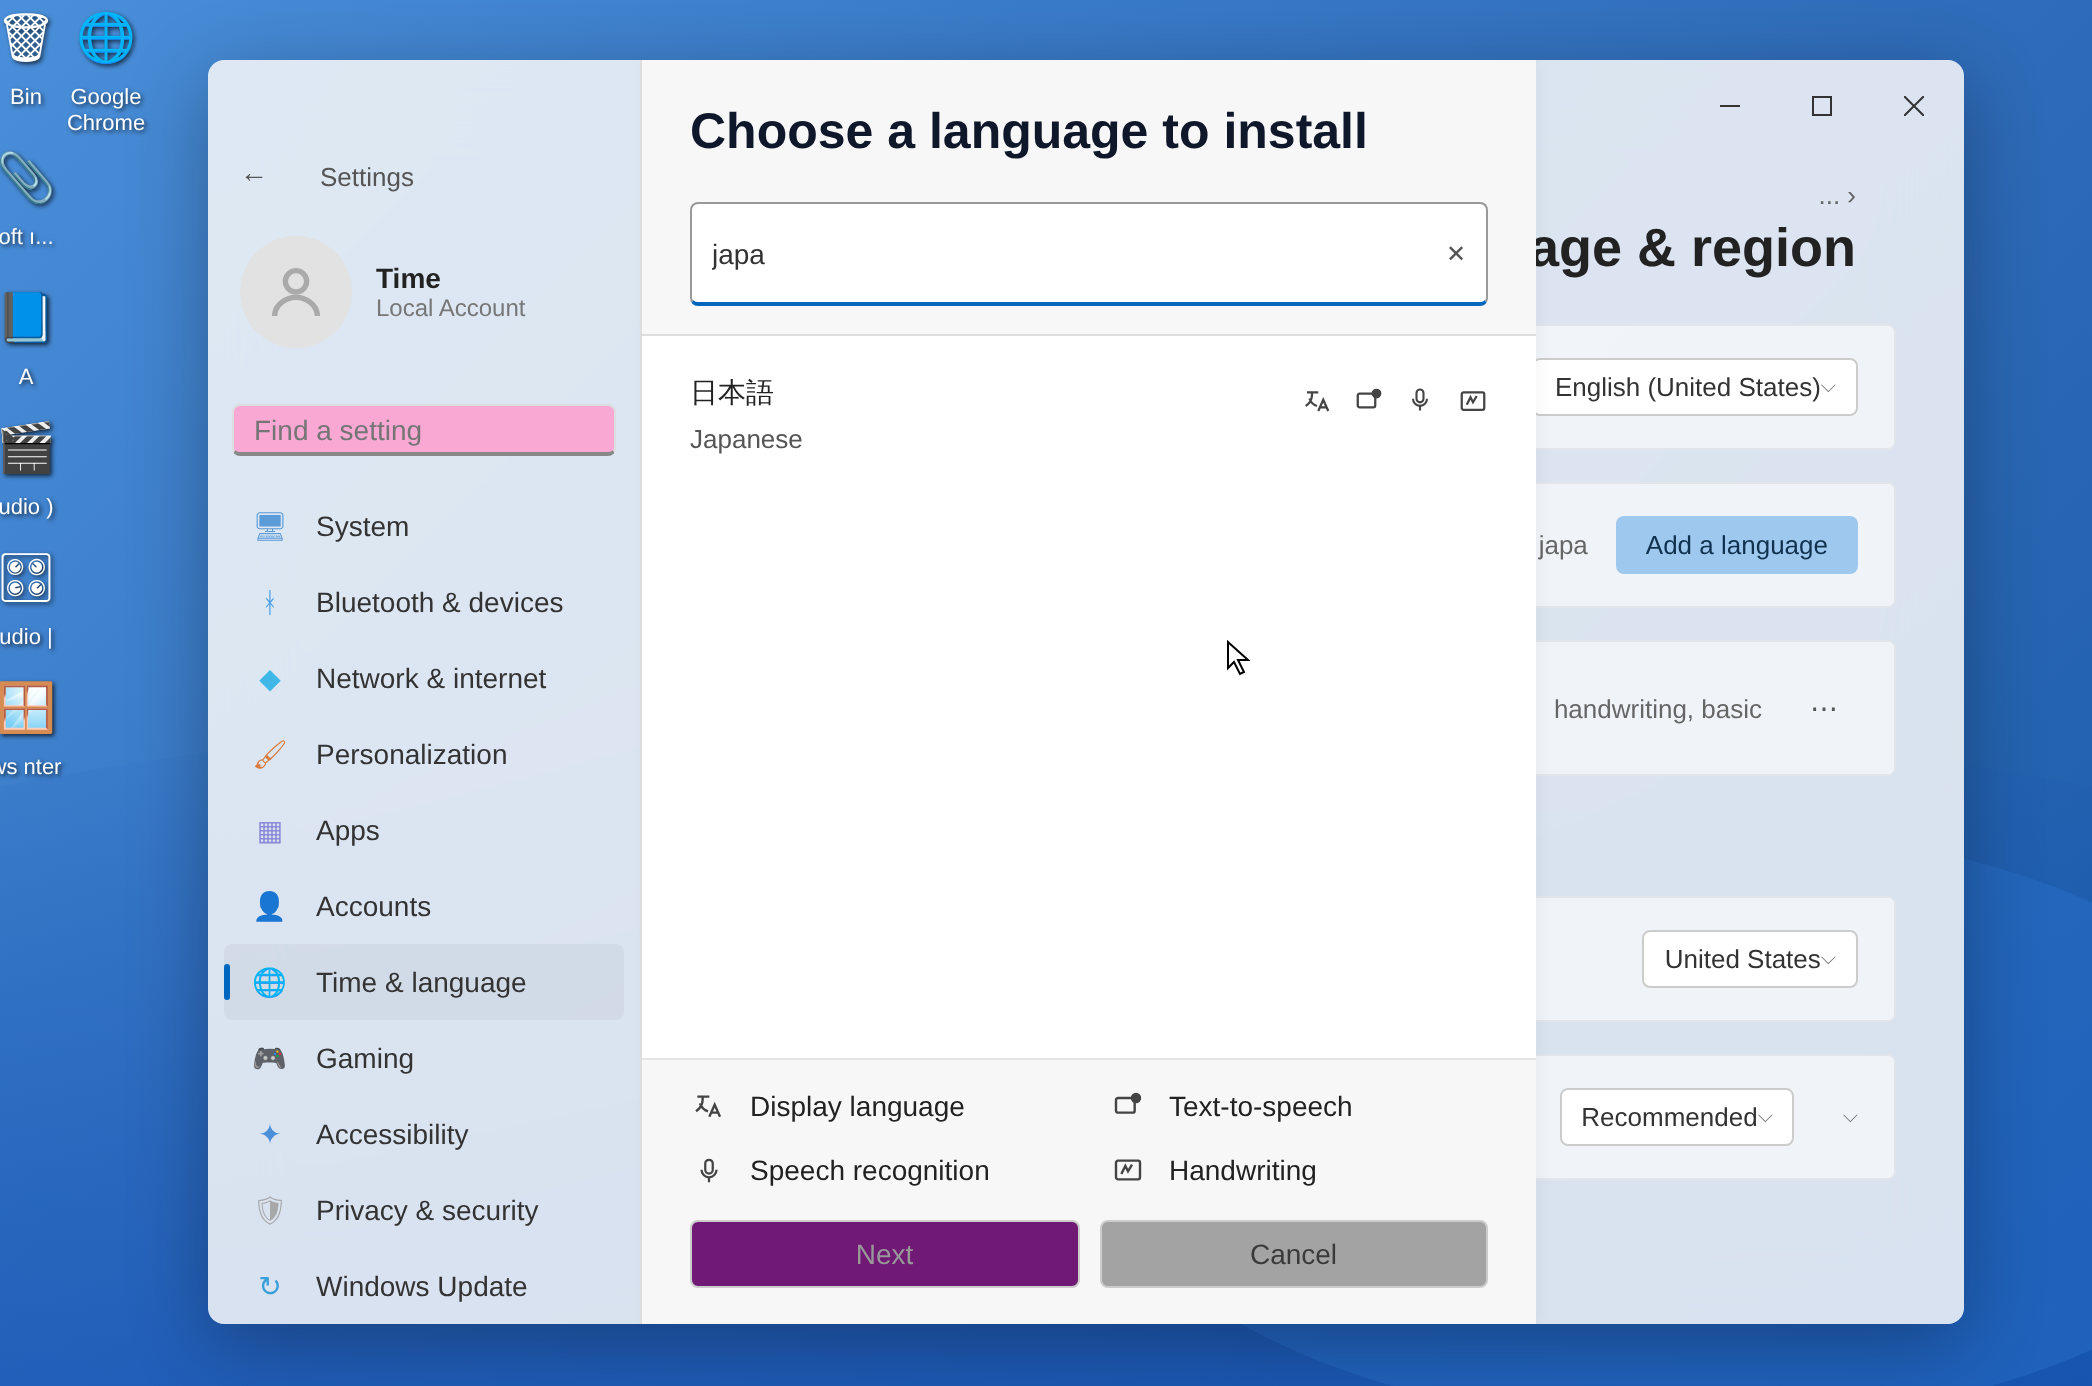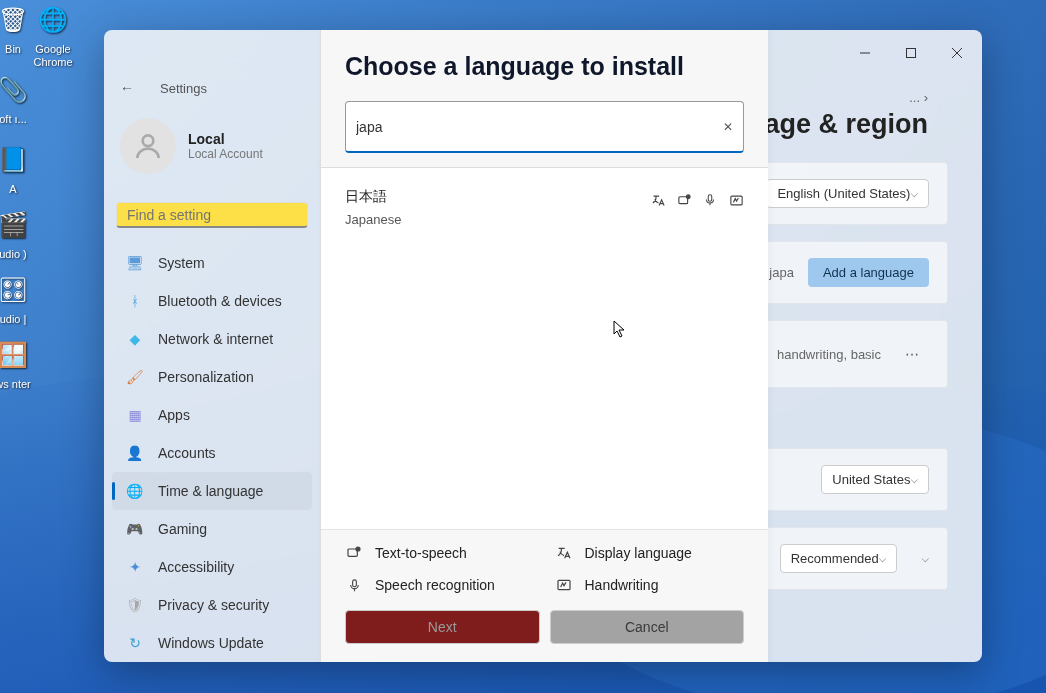--- a/index.html
+++ b/index.html
@@ -18,21 +18,21 @@
 .winbody { flex:1; display:flex; overflow:hidden; }
 
 .side { width:216px; display:flex; flex-direction:column; padding:0 8px; overflow:hidden; }
 .sidetop { display:flex; align-items:center; gap:20px; padding:2px 0 8px 8px; }
 .back { width:20px; height:20px; color:#555; font-size:14px; }
 .stitle { color:#555; font-size:13px; }
 .user { display:flex; align-items:center; gap:12px; padding:12px 8px 16px 8px; }
 .avatar { width:56px; height:56px; border-radius:50%; background:#e2e2e2; display:flex; align-items:center; justify-content:center; color:#999; }
 .uname { font-size:14px; font-weight:600; color:#222; }
 .uacc { font-size:12px; color:#777; }
-.search { margin:12px 4px 16px 4px; height:34px; background:#fde047; border:1px solid #ddd; border-bottom:2px solid #888; border-radius:4px; display:flex; align-items:center; padding:0 10px; }
+.search { margin:12px 4px 16px 4px; height:34px; background:#f9a8d4; border:1px solid #ddd; border-bottom:2px solid #888; border-radius:4px; display:flex; align-items:center; padding:0 10px; }
 .search input { border:none; outline:none; flex:1; font-size:14px; background:transparent; color:#333; }
 .nav { list-style:none; }
 .nav li { display:flex; align-items:center; gap:14px; padding:10px 14px; border-radius:4px; font-size:14px; color:#333; position:relative; }
 .nav li.on { background:rgba(0,0,0,0.04); }
 .nav li.on::before { content:""; position:absolute; left:0; top:10px; bottom:10px; width:3px; background:#0067c0; border-radius:3px; }
 .nav .ni { width:18px; height:18px; display:flex; align-items:center; justify-content:center; font-size:14px; }
 
 .main { flex:1; padding:14px 34px; overflow:hidden; position:relative; }
 .bc { font-size:13px; color:#666; margin-bottom:4px; text-align:right; padding-right:20px; }
 .h1 { font-size:27px; font-weight:600; color:#222; margin-bottom:22px; text-align:right; padding-right:20px; }
@@ -55,21 +55,21 @@
 .lnative { font-size:14px; color:#222; }
 .leng { font-size:13px; color:#555; }
 .licons { display:flex; gap:10px; color:#444; align-items:center; margin-top:4px; }
 .licons span { width:16px; height:16px; display:flex; align-items:center; justify-content:center; font-size:13px; }
 .mfoot { background:#f7f7f7; border-top:1px solid #e4e4e4; padding:14px 24px 18px 24px; }
 .feat { display:grid; grid-template-columns:1fr 1fr; gap:14px 20px; margin-bottom:16px; }
 .feat div { display:flex; align-items:center; gap:12px; font-size:14px; color:#222; }
 .feat .fi { width:18px; height:18px; color:#444; display:flex; align-items:center; justify-content:center; }
 .btns { display:flex; gap:10px; }
 .btns button { flex:1; height:34px; border:1px solid #ccc; border-radius:4px; background:#a3a3a3; font-size:14px; color:#3a3a3a; cursor:pointer; }
-.btns button:disabled { color:#999; background:#7f1d1d; }
+.btns button:disabled { color:#999; background:#701a75; }
 
 .cursor { position:absolute; left:613px; top:320px; pointer-events:none; }
 
 svg { display:block; }
 </style>
 </head>
 <body>
 
 <div class="wave"></div>
 <div class="wave2"></div>
@@ -132,21 +132,21 @@
         <div class="stitle">Settings</div>
       </div>
       <div class="user">
         <div class="avatar">
           <svg width="32" height="32" viewBox="0 0 24 24" fill="none" stroke="#aaa" stroke-width="2">
               <circle cx="12" cy="8" r="4"></circle>
               <path d="M4 21c0-4 4-7 8-7s8 3 8 7"></path>
             </svg>
         </div>
         <div>
-          <div class="uname">Local</div>
+          <div class="uname">Time</div>
           <div class="uacc">Local Account</div>
         </div>
       </div>
       <div class="search">
         <input placeholder="Find a setting" style="">
       </div>
       <ul class="nav" id="nav">
           <li>
             <span class="ni" style="color:#5a9bd8">🖥</span>
             <span>System</span>
@@ -274,34 +274,34 @@
               </svg>
             </span>
         </div>
       </div>
     </div>
     <div class="mfoot">
       <div class="feat">
         <div>
             <span class="fi">
               <svg width="16" height="16" viewBox="0 0 24 24" fill="none" stroke="#444" stroke-width="1.8">
+                <path d="M4 5h9M8 5v2c0 4-2 7-5 9M6 10c1 3 3 5 6 6"></path>
+                <path d="M13 20l4-9 4 9M14.5 17h5"></path>
+              </svg>
+            </span>
+            <span>Display language</span>
+          </div>
+        <div>
+            <span class="fi">
+              <svg width="16" height="16" viewBox="0 0 24 24" fill="none" stroke="#444" stroke-width="1.8">
                 <rect x="3" y="6" width="14" height="11" rx="1.5"></rect>
                 <circle cx="18" cy="6" r="3" fill="#444"></circle>
               </svg>
             </span>
             <span>Text-to-speech</span>
-          </div>
-        <div>
-            <span class="fi">
-              <svg width="16" height="16" viewBox="0 0 24 24" fill="none" stroke="#444" stroke-width="1.8">
-                <path d="M4 5h9M8 5v2c0 4-2 7-5 9M6 10c1 3 3 5 6 6"></path>
-                <path d="M13 20l4-9 4 9M14.5 17h5"></path>
-              </svg>
-            </span>
-            <span>Display language</span>
           </div>
         <div>
             <span class="fi">
               <svg width="15" height="15" viewBox="0 0 24 24" fill="none" stroke="#444" stroke-width="1.8">
                 <rect x="9" y="3" width="6" height="11" rx="3"></rect>
                 <path d="M6 11a6 6 0 0 0 12 0M12 17v4"></path>
               </svg>
             </span>
             <span>Speech recognition</span>
           </div>

